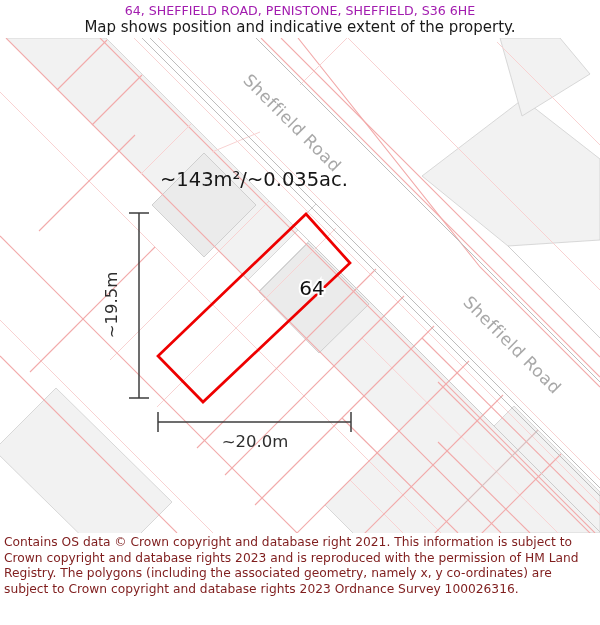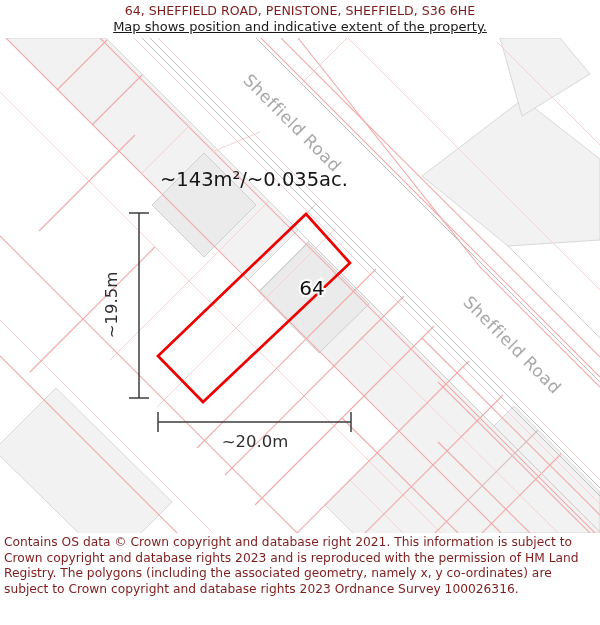--- a/index.html
+++ b/index.html
@@ -1,22 +1,22 @@
 <!DOCTYPE html>
 <html><head>
 <meta charset="utf-8">
 <style>
   html,body{margin:0;padding:0;}
   body{
     width:600px;height:625px;overflow:hidden;background:#ffffff;
     font-family:"DejaVu Sans", sans-serif;color:#111;
   }
   .header{height:38px;box-sizing:border-box;padding-top:3px;text-align:center;background:#fff;}
-  .title{font-size:12.6px;line-height:16px;color:#7f1d1d;}
-  .subtitle{font-size:13px;line-height:16px;color:#1a1a1a;text-decoration:underline;}
+  .title{font-size:12.6px;line-height:16px;color:#a21caf;}
+  .subtitle{font-size:15px;line-height:16px;color:#1a1a1a;}
   .map{height:495px;position:relative;background:#fff;}
   .map svg{display:block;}
   .footer{
     box-sizing:border-box;height:92px;padding:2px 6px 0 4px;
     font-size:12.25px;line-height:15.7px;color:#7f1d1d;background:#fff;
   }
   
   .fill{fill:#f2f2f2;stroke:#cfcfcf;stroke-width:0.8;}
   .fill2{fill:#ebebeb;stroke:#c6c6c6;stroke-width:0.8;}
   .pk{stroke:#f2aaaa;stroke-width:1.1;fill:none;}

